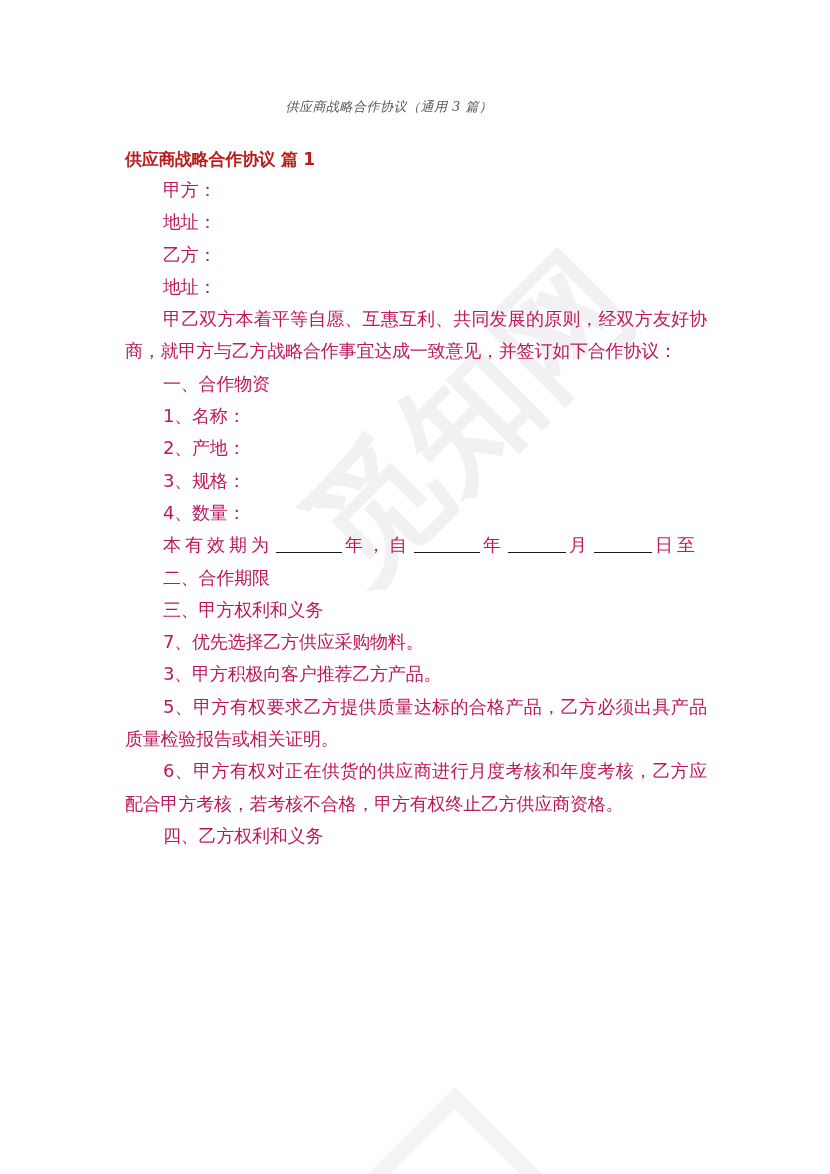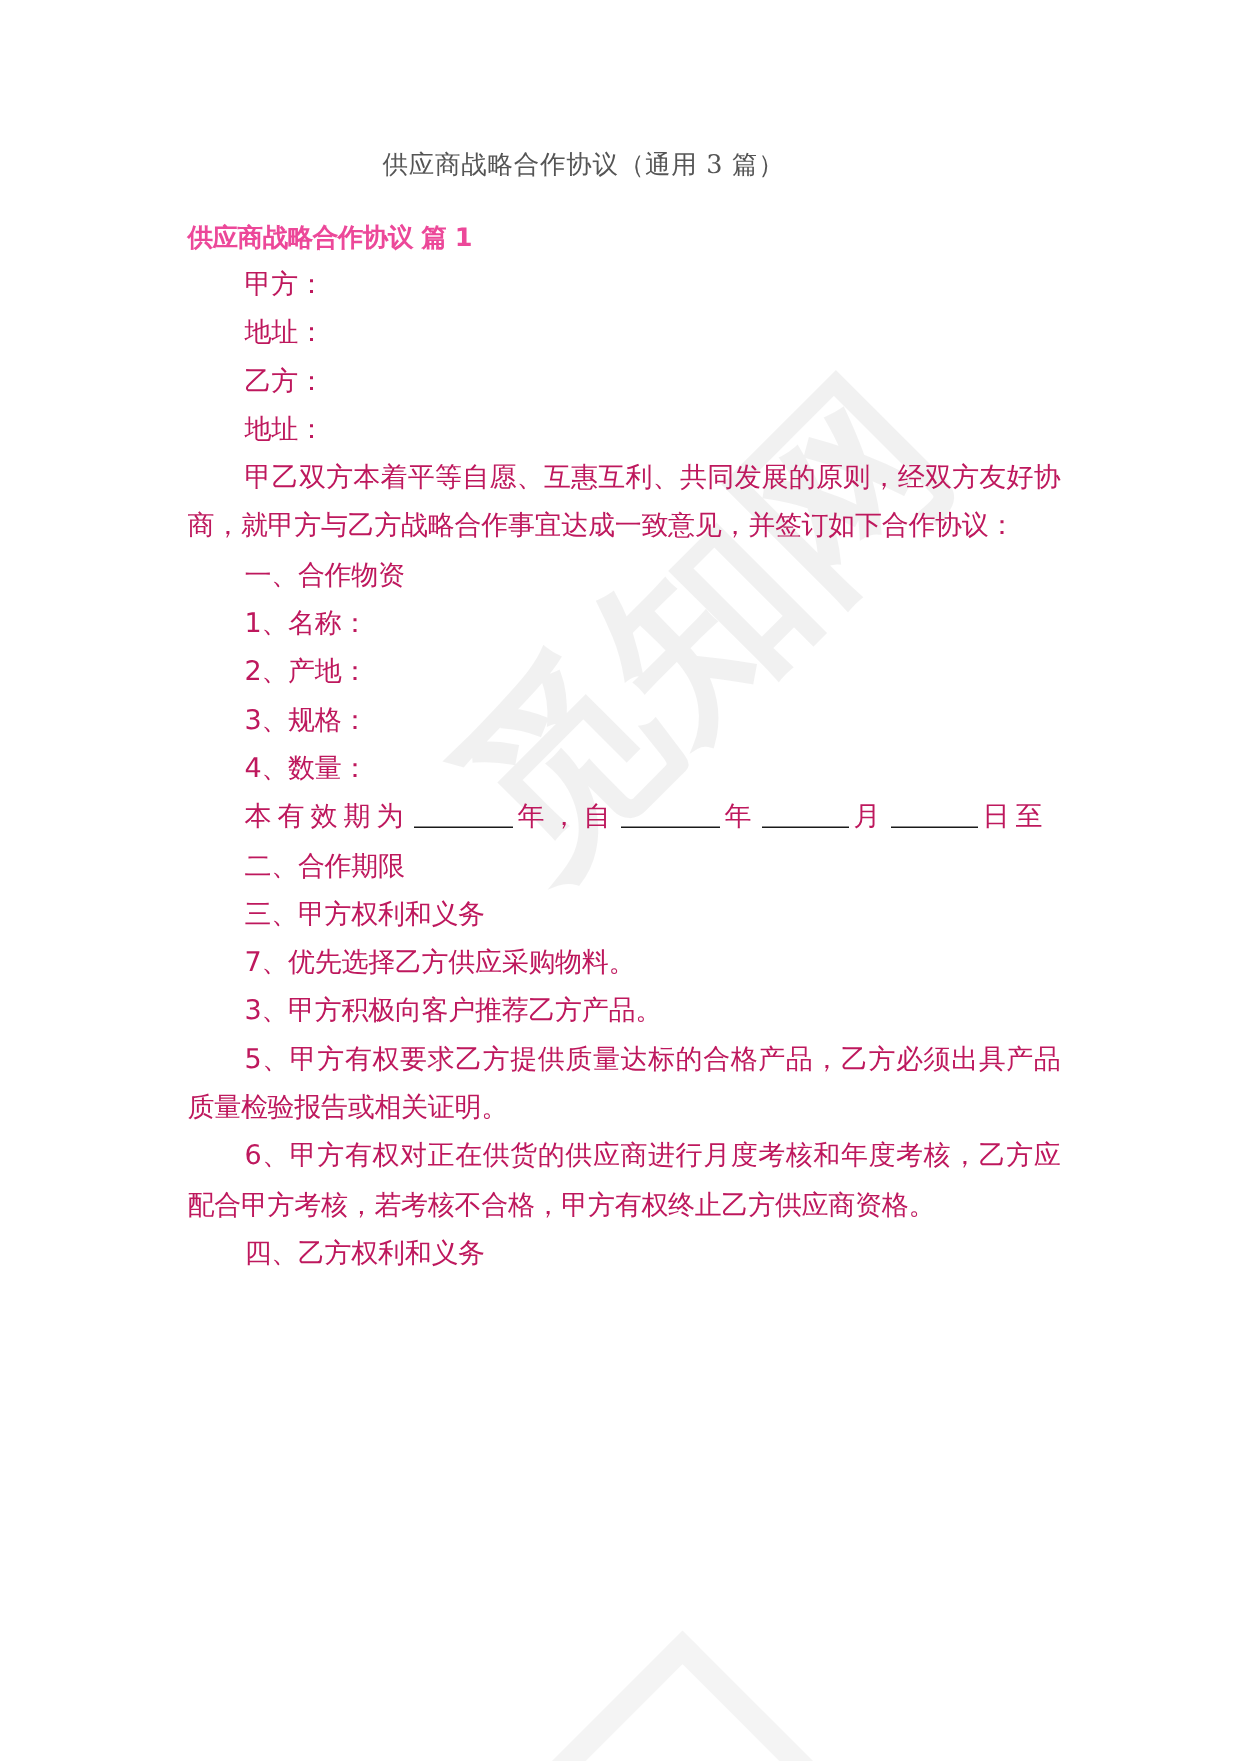--- a/index.html
+++ b/index.html
@@ -22,36 +22,37 @@
     height: 1174px;
     background: #ffffff;
   }
   .doc-title {
     position: absolute;
     top: 98px;
     left: 0;
     width: 778px;
     text-align: center;
     font-family: "DejaVu Serif", "Liberation Serif", serif;
-    font-size: 17px;
+    font-size: 13px;
     color: #555555;
     letter-spacing: 0.5px;
+    font-style: italic;
   }
   .content {
     position: absolute;
     left: 125px;
     top: 144px;
     width: 582px;
   }
   .section-heading {
     font-weight: bold;
     font-size: 17px;
     line-height: 30px;
     height: 30px;
-    color: #ec4899;
+    color: #b91c1c;
     margin: 0;
     letter-spacing: -0.3px;
   }
   .para {
     font-size: 18px;
     line-height: 32.3px;
     margin: 0;
     text-indent: 38px;
     text-align: justify;
     color: #be185d;

